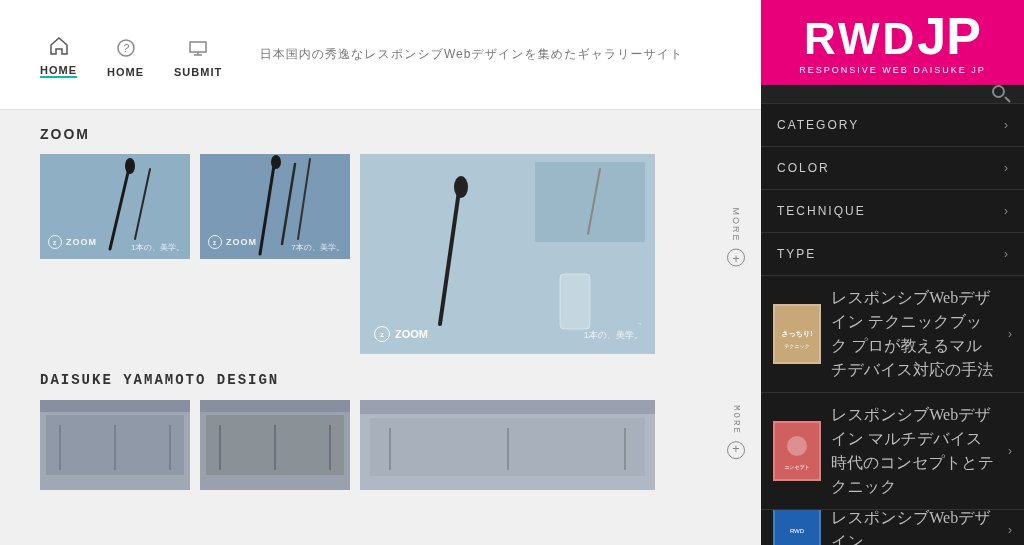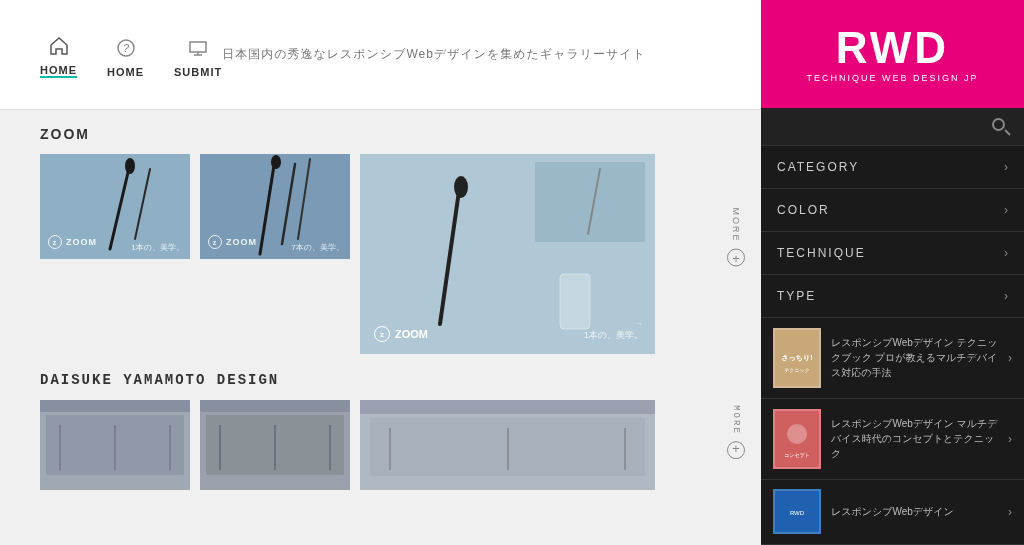--- a/index.html
+++ b/index.html
@@ -47,20 +47,21 @@
     .nav-label {
       font-size: 11px;
       letter-spacing: 1px;
       color: #333;
       font-weight: bold;
     }
     .nav-item.active .nav-label { color: #333; border-bottom: 2px solid #14b8a6; }
 
     #tagline {
       flex: 1;
+      text-align: center;
       font-size: 12px;
       color: #777;
       letter-spacing: 1px;
     }
 
     
     #content-area {
       flex: 1;
       overflow: hidden;
       position: relative;
@@ -159,23 +160,24 @@
     .book-thumb {
       width: 48px;
       height: 60px;
       flex-shrink: 0;
       overflow: hidden;
     }
     .book-thumb-1 { background: linear-gradient(135deg, #e8d0c0 0%, #c0a090 100%); }
     .book-thumb-2 { background: linear-gradient(135deg, #f0a0a0 0%, #d06060 100%); }
     .book-thumb-3 { background: linear-gradient(135deg, #60a0e0 0%, #2060c0 100%); }
     .book-text {
-      font-size: 10px;
+      font-size: 16px;
       color: #bbb;
       line-height: 1.5;
+      font-family: Liberation Serif, serif;
     }
     .book-arrow {
       margin-left: auto;
       color: #888;
       font-size: 12px;
       flex-shrink: 0;
     }
 
     
     .zoom-logo-overlay {
@@ -358,22 +360,23 @@
     </div>
 
   </div>
 </div>
 
 <div id="sidebar">
 
   <div id="sidebar-logo" style="background:#e8007a;height:110px;display:flex;flex-direction:column;align-items:center;justify-content:center;">
     <div style="display:flex;align-items:baseline;gap:0;">
       <span style="font-size:44px;font-weight:900;color:white;letter-spacing:3px;line-height:1;">RWD</span>
-    </div>
-    <div style="font-size:9px;color:white;letter-spacing:2px;margin-top:3px;">TECHNIQUE WEB DESIGN JP</div>
+      <span style="font-size:52px;font-weight:900;color:white;letter-spacing:0;line-height:1;">JP</span>
+    </div>
+    <div style="font-size:9px;color:white;letter-spacing:2px;margin-top:3px;">RESPONSIVE WEB DAISUKE JP</div>
   </div>
 
   <div id="sidebar-search" style="background:#222;height:38px;display:flex;align-items:center;justify-content:flex-end;padding:0 14px;border-bottom:1px solid #333;">
     <div style="position:relative;width:18px;height:18px;">
       <div style="width:13px;height:13px;border:2px solid #888;border-radius:50%;position:absolute;top:0;left:0;"></div>
       <div style="width:7px;height:2px;background:#888;position:absolute;bottom:0;right:0;transform:rotate(45deg);transform-origin:right center;"></div>
     </div>
   </div>
 
   <div class="sidebar-menu-item">

